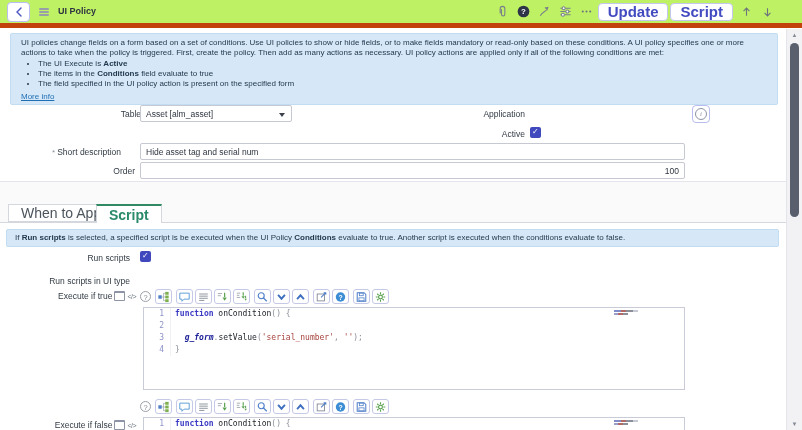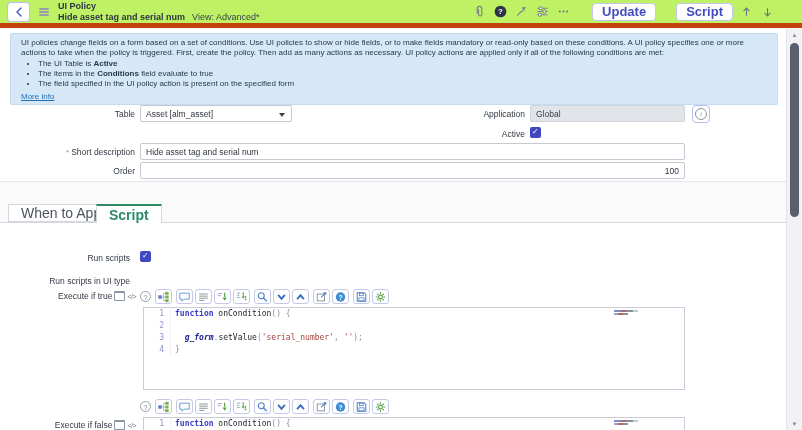--- a/index.html
+++ b/index.html
@@ -10,21 +10,21 @@
   .header{position:absolute;top:0;left:0;width:802px;height:28px;background:#bef264;border-bottom:5px solid #c2410c;display:flex;align-items:center;box-sizing:border-box;z-index:5;}
   .back-btn{width:21px;height:18px;margin-left:7px;border:1px solid #b9bdf2;border-radius:4px;background:#fff;display:flex;align-items:center;justify-content:center;cursor:pointer;flex:0 0 auto;}
   .hamburger{width:10px;height:8px;margin-left:9px;display:flex;flex-direction:column;justify-content:space-between;flex:0 0 auto;}
   .hamburger i{display:block;height:2px;background:#989ea8;border-radius:1px;}
   .titles{margin-left:9px;line-height:11px;white-space:nowrap;}
   .t1{font-size:9px;font-weight:bold;color:#2e3440;}
   .t2{font-size:9px;font-weight:bold;color:#2e3440;}
   .t2 .view{font-weight:normal;margin-left:7px;color:#3a404c;}
   .hspacer{flex:1;}
   .hicon{width:18px;height:18px;display:flex;align-items:center;justify-content:center;cursor:pointer;margin-left:3px;flex:0 0 auto;}
-  .hbtn{height:18px;padding:0 9px;margin-left:20px;border:1px solid #c3c7ee;border-radius:4px;background:#fff;color:#434bc0;font-size:13px;font-weight:bold;display:flex;align-items:center;cursor:pointer;flex:0 0 auto;}
+  .hbtn{height:18px;padding:0 9px;margin-left:2px;border:1px solid #c3c7ee;border-radius:4px;background:#fff;color:#434bc0;font-size:15px;font-weight:bold;display:flex;align-items:center;cursor:pointer;flex:0 0 auto;}
   .nav-arrow{margin-left:4px;}
   .hdr-end{width:26px;flex:0 0 auto;}
 
   
   .vscroll{position:absolute;top:29px;right:0;width:16px;bottom:0;background:#f2f2f5;border-left:1px solid #e4e5ea;box-sizing:border-box;}
   .vs-up,.vs-down{position:absolute;left:0;width:100%;text-align:center;font-size:6px;color:#868c96;cursor:pointer;}
   .vs-up{top:3px;}
   .vs-down{bottom:3px;}
   .vs-thumb{position:absolute;left:3px;width:9px;top:14px;height:174px;background:#595f6d;border-radius:5px;cursor:pointer;}
 
@@ -96,21 +96,20 @@
           </svg>
         </span>
       </div>
     <div class="hamburger">
         <i></i>
         <i></i>
         <i></i>
       </div>
     <div class="titles">
       <div class="t1">UI Policy</div>
-      <div class="t2"><span>Hide asset tag and serial num</span><span class="view">View: Advanced*</span></div>
     </div>
     <div class="hspacer"></div>
     <div class="hicon">
         <span>
           <svg width="13" height="13" viewBox="0 0 14 14">
             <path d="M4.5 8.5 V4 a2.5 2.5 0 0 1 5 0 v6 a1.8 1.8 0 0 1 -3.6 0 V5" fill="none" stroke="#7a8089" stroke-width="1.2" stroke-linecap="round"></path>
           </svg>
         </span>
       </div>
     <div class="hicon">
@@ -175,58 +174,56 @@
     <div class="vs-up">▲</div>
     <div class="vs-thumb"></div>
     <div class="vs-down">▼</div>
   </div>
 
   <div class="content">
 
     <div class="msg msg-big">
       <p>UI policies change fields on a form based on a set of conditions. Use UI policies to show or hide fields, or to make fields mandatory or read-only based on these conditions. A UI policy specifies one or more actions to take when the policy is triggered. First, create the policy. Then add as many actions as necessary. UI policy actions are applied only if all of the following conditions are met:</p>
       <ul>
-        <li><span>The UI Table is </span><span style="font-weight: bold;">Active</span></li>
+        <li><span>The UI Execute is </span><span style="font-weight: bold;">Active</span></li>
         <li><span>The items in the </span><span style="font-weight: bold;">Conditions</span><span> field evaluate to true</span></li>
         <li><span>The field specified in the UI policy action is present on the specified form</span></li>
       </ul>
       <a class="more-info">More info</a>
     </div>
 
-    <div class="flabel" style="top:80px;left:0;width:135px;">Table</div>
+    <div class="flabel" style="top:80px;left:6px;width:135px;">Table</div>
     <div class="selectbox" style="top:76px;left:140px;width:152px;">
         <span>Asset [alm_asset]</span>
       </div>
 
     <div class="flabel" style="top:80px;left:400px;width:125px;">Application</div>
-    <div class="field readonly" style="top:76px;left:530px;width:155px;">
-        <span>Global</span>
-      </div>
     <div class="info-btn" style="top:76px;left:692px;">
         <span class="i-circle">i</span>
       </div>
 
     <div class="flabel" style="top:100px;left:400px;width:125px;">Active</div>
     <div class="checkbox" style="top:98px;left:530px;"></div>
 
-    <div class="flabel" style="top:118px;left:0;width:135px;"><span class="mand">*</span><span>Short description</span></div>
+    <div class="flabel" style="top:118px;left:0;width:121px;"><span class="mand">*</span><span>Short description</span></div>
     <div class="field" style="top:114px;left:140px;width:545px;">
         <span>Hide asset tag and serial num</span>
       </div>
 
     <div class="flabel" style="top:137px;left:0;width:135px;">Order</div>
     <div class="field" style="top:133px;left:140px;width:545px;justify-content:flex-end;">
         <span>100</span>
       </div>
 
     <div class="tabs-section">
       <div class="tab" style="left:8px;">When to Apply</div>
       <div class="tab active" style="left:96px;">Script</div>
       <div class="tab-content-bg"></div>
 
+      <div class="msg msg-small tc"><span>If </span><span style="font-weight: bold;">Run scripts</span><span> is selected, a specified script is be executed when the UI Policy </span><span style="font-weight: bold;">Conditions</span><span> evaluate to true. Another script is executed when the conditions evaluate to false.</span></div>
 
       <div class="row-label" style="top:71px;left:0;width:130px;">Run scripts</div>
       <div class="checkbox" style="top:69px;left:140px;z-index:3;"></div>
 
       <div class="row-label" style="top:94px;left:0;width:130px;">Run scripts in UI type</div>
 
       <div class="row-label ex-label" style="top:109px;left:0;width:136px;">
         <span>Execute if true</span>
         <span class="win-icon"></span>
         <span class="code-glyph">&lt;/&gt;</span>

